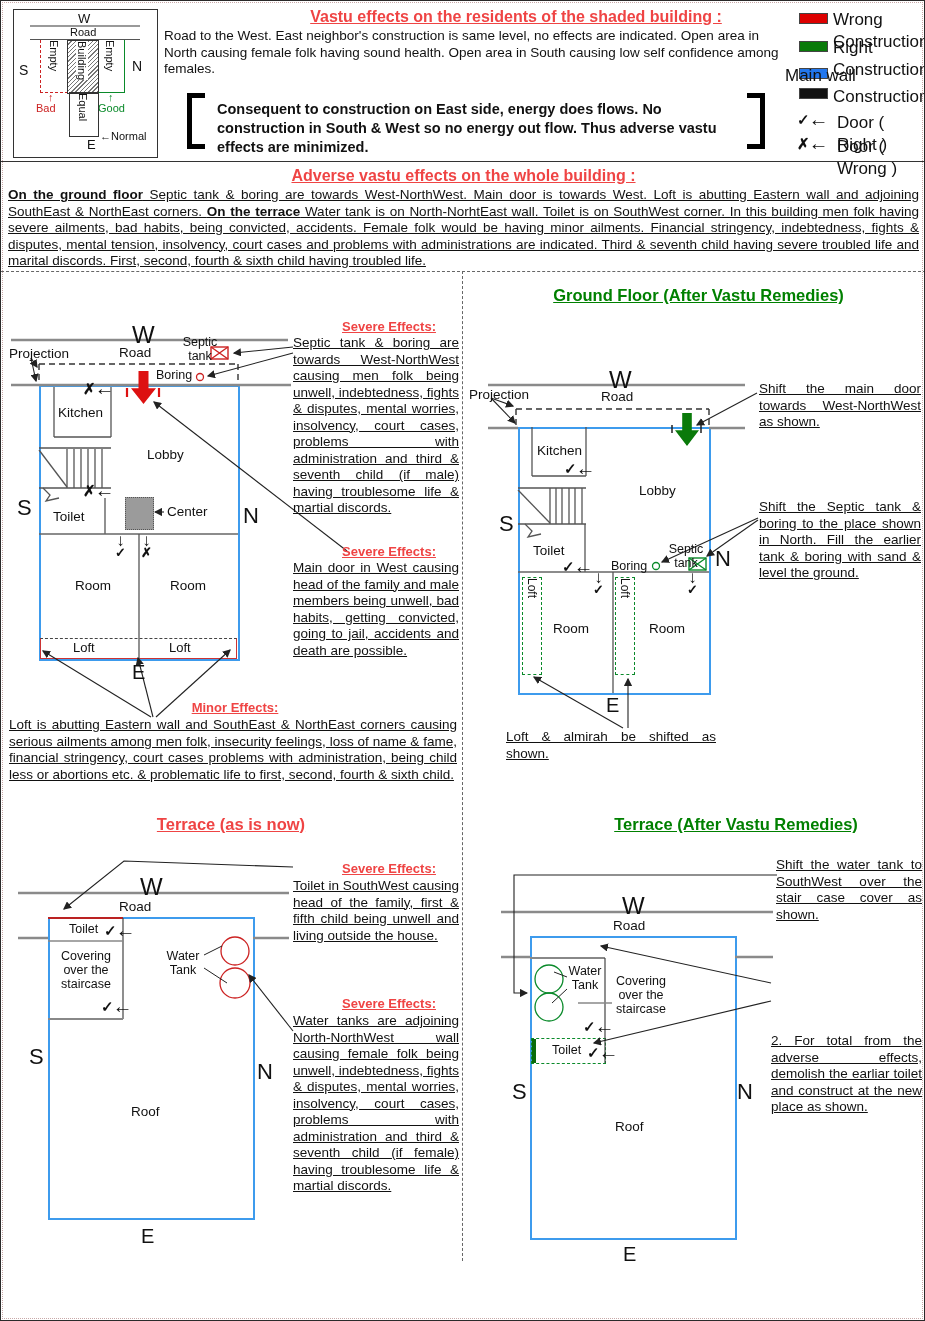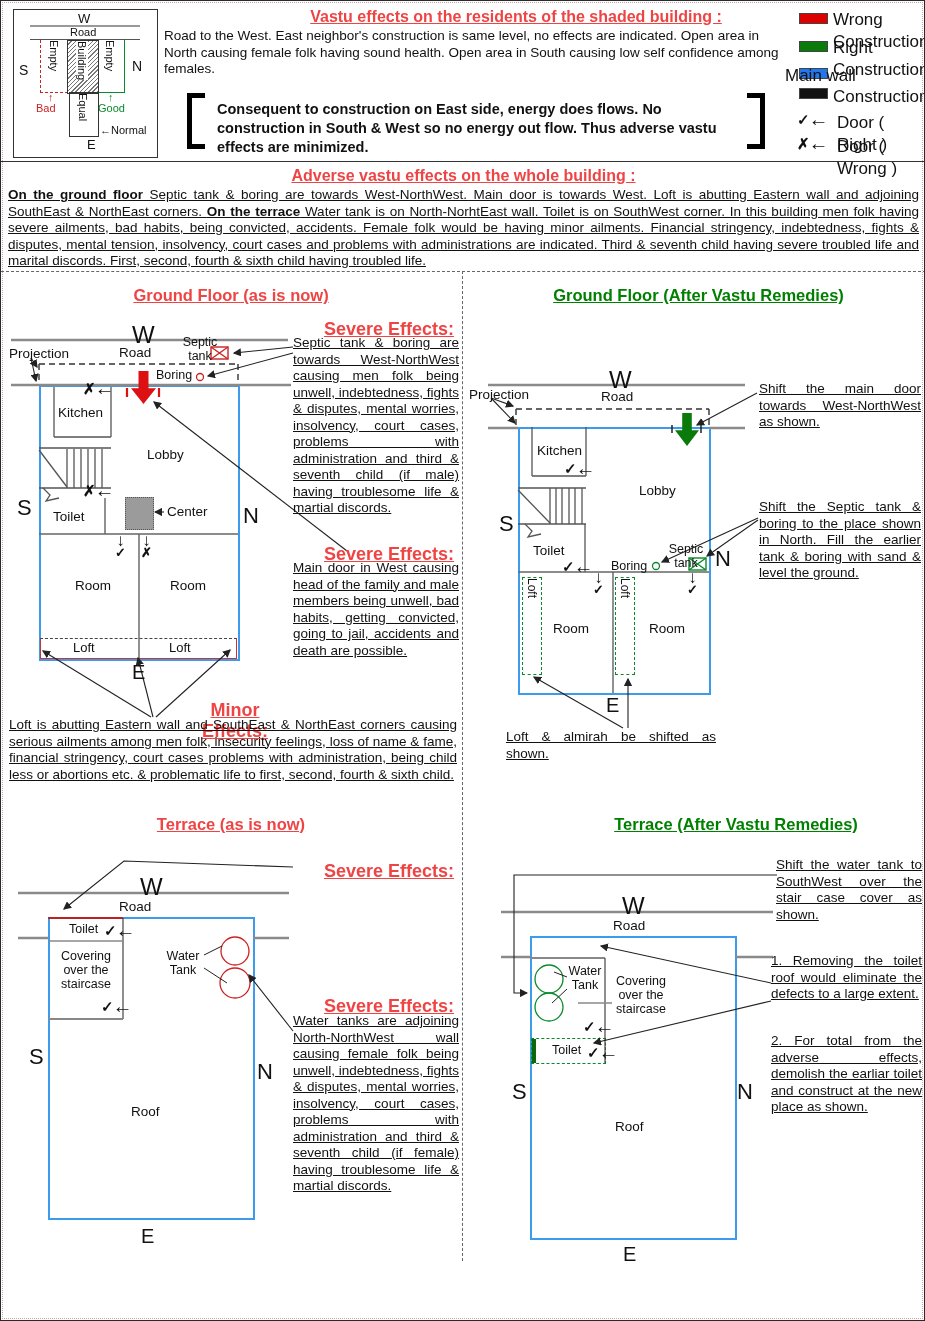--- a/index.html
+++ b/index.html
@@ -5,21 +5,21 @@
   html,body{margin:0;padding:0;background:#fff;}
   .page{position:relative;width:925px;height:1321px;background:#fff;border:1px solid #2a2a2a;
         font-family:"Liberation Sans",sans-serif;color:#111;overflow:hidden;box-sizing:border-box;}
   .page::before{content:'';position:absolute;inset:1px;border:1px dotted #c9a9a9;pointer-events:none;z-index:50;}
   .abs{position:absolute;}
   .ovl{position:absolute;left:0;top:0;width:925px;height:1321px;pointer-events:none;z-index:2;}
   .z3{z-index:3;}
   .rtitle{color:#ef4444;font-weight:bold;text-decoration:underline;text-align:center;}
   .gtitle{color:#008000;font-weight:bold;text-decoration:underline;text-align:center;}
   .qtitle{font-size:16.5px;}
-  .stitle{font-size:18px;}
+  .stitle{font-size:13px;}
   .body13{font-size:13.5px;line-height:16.5px;}
   .jtext{text-align:justify;text-decoration:underline;}
   .compass{font-size:22px;color:#111;}
   .compass.big{font-size:24px;}
   .lbl{font-size:13.5px;}
   .lbl12{font-size:12.5px;line-height:14px;}
   .cen{text-align:center;}
   .bluerect{border:2px solid #3d9bed;background:transparent;}
   .door{display:inline-flex;align-items:center;font-weight:bold;color:#111;line-height:1;}
   .door .sym{font-size:15px;}
@@ -222,21 +222,21 @@
     <div class="abs" style="left:83px;top:30px;width:27px;height:52px;border-right:1.5px solid #0a8a2a;border-bottom:1.5px solid #0a8a2a">
       <span class="vert mini-lbl" style="margin-left:7px">Empty</span>
     </div>
     <div class="abs redline" style="left:34px;top:81px;font-size:11px;font-weight:bold">↑</div>
     <div class="abs redline mini-lbl" style="left:22px;top:92px">Bad</div>
     <div class="abs grnline" style="left:94px;top:81px;font-size:11px;font-weight:bold">↑</div>
     <div class="abs grnline mini-lbl" style="left:84px;top:92px">Good</div>
     <div class="abs" style="left:55px;top:82px;width:28px;height:43px;border:1px solid #333">
       <span class="vert mini-lbl" style="margin-left:7px">Equal</span>
     </div>
-    <div class="abs mini-lbl" style="left:86px;top:114px"><b>←</b><span>Normal</span></div>
+    <div class="abs mini-lbl" style="left:86px;top:120px"><b>←</b><span>Normal</span></div>
     <div class="abs" style="left:73px;top:127px;font-size:13px">E</div>
   </div>
 
   <div class="abs rtitle z3" style="left:210px;top:7px;width:610px;font-size:16px">Vastu effects on the residents of the shaded building :</div>
   <div class="abs bracket z3" style="left:186px;top:92px;width:578px;height:56px">
     <div class="brk l"></div>
     <div class="btxt">Consequent to construction on East side, energy does flows. No construction in South &amp; West so no energy out flow. Thus adverse vastu effects are minimized.</div>
     <div class="brk r"></div>
   </div>
   <div class="abs body13 z3" style="left:163px;top:27px;width:626px">Road to the West. East neighbor's construction is same level, no effects are indicated. Open area in North causing female folk having sound health. Open area in South causing low self confidence among females.</div>
@@ -260,21 +260,20 @@
         <b class="la">←</b>
     </span>
     <div class="abs leglbl z3" style="left:836px;top:135px;width:90px">Door ( Wrong )</div>
   </div>
 
   <div class="abs rtitle z3" style="left:0;top:166px;width:925px;font-size:16px">Adverse vastu effects on the whole building :</div>
   <div class="abs body13 jtext z3" style="left:7px;top:186px;width:911px">
     <b>On the ground floor</b><span> Septic tank &amp; boring are towards West-NorthWest. Main door is towards West. Loft is abutting Eastern wall and adjoining SouthEast &amp; NorthEast corners. </span><b>On the terrace</b><span> Water tank is on North-NorhtEast wall. Toilet is on SouthWest corner. In this building men folk having severe ailments, bad habits, being convicted, accidents. Female folk would be having minor ailments. Financial stringency, indebtedness, fights &amp; disputes, mental tension, insolvency, court cases and problems with administrations are indicated. Third &amp; seventh child having severe troubled life and marital discords. First, second, fourth &amp; sixth child having troubled life.</span>
   </div>
 
-  <div class="abs rtitle qtitle z3" style="left:60px;top:285px;width:340px">Ground Floor (as is now)</div>
   <div class="abs compass big z3" style="left:131px;top:320px">W</div>
   <div class="abs lbl z3" style="left:8px;top:345px">Projection</div>
   <div class="abs lbl z3" style="left:118px;top:344px">Road</div>
   <div class="abs lbl12 cen z3" style="left:178px;top:334px;width:42px">Septic tank</div>
   <div class="abs lbl12 z3" style="left:155px;top:367px">Boring</div>
   <div class="abs bluerect" style="left:38px;top:384px;width:197px;height:272px"></div>
   <div class="abs bigarrow red z3" style="left:130px;top:370px;width:25px;height:33px"></div>
   <span class="abs door z3" style="left:82px;top:377px">
       <b class="sym">✗</b>
       <b class="la">←</b>
@@ -366,20 +365,21 @@
   <span class="abs door z3" style="left:100px;top:995px">
       <b class="sym">✓</b>
       <b class="la">←</b>
     </span>
   <div class="abs lbl12 cen z3" style="left:160px;top:948px;width:44px">Water Tank</div>
   <div class="abs compass z3" style="left:28px;top:1043px">S</div>
   <div class="abs compass z3" style="left:256px;top:1058px">N</div>
   <div class="abs lbl z3" style="left:130px;top:1103px">Roof</div>
   <div class="abs compass z3" style="left:140px;top:1224px;font-size:20px">E</div>
   <div class="abs rtitle stitle z3" style="left:318px;top:860px;width:140px">Severe Effects:</div>
+  <div class="abs body13 jtext z3" style="left:292px;top:877px;width:166px">Toilet in SouthWest causing head of the family, first &amp; fifth child being unwell and living outside the house.</div>
   <div class="abs rtitle stitle z3" style="left:318px;top:995px;width:140px">Severe Effects:</div>
   <div class="abs gtitle qtitle z3" style="left:560px;top:814px;width:350px">Terrace (After Vastu Remedies)</div>
 
   <div class="abs body13 jtext z3" style="left:292px;top:1012px;width:166px">Water tanks are adjoining North-NorthWest wall causing female folk being unwell, indebtedness, fights &amp; disputes, mental worries, insolvency, court cases, problems with administration and third &amp; seventh child (if female) having troublesome life &amp; martial discords.</div>
   <div class="abs compass big z3" style="left:621px;top:891px">W</div>
   <div class="abs lbl z3" style="left:612px;top:917px">Road</div>
   <div class="abs bluerect" style="left:529px;top:935px;width:203px;height:300px"></div>
   <div class="abs lbl12 cen z3" style="left:562px;top:963px;width:44px">Water Tank</div>
   <div class="abs lbl12 cen z3" style="left:608px;top:973px;width:64px">Covering over the staircase</div>
   <span class="abs door z3" style="left:582px;top:1015px">
@@ -392,16 +392,15 @@
   <div class="abs lbl12 z3" style="left:551px;top:1042px">Toilet</div>
   <span class="abs door z3" style="left:586px;top:1041px">
       <b class="sym">✓</b>
       <b class="la">←</b>
     </span>
   <div class="abs compass z3" style="left:511px;top:1078px">S</div>
   <div class="abs compass z3" style="left:736px;top:1078px">N</div>
   <div class="abs lbl z3" style="left:614px;top:1118px">Roof</div>
   <div class="abs compass z3" style="left:622px;top:1242px;font-size:20px">E</div>
   <div class="abs body13 jtext z3" style="left:775px;top:856px;width:146px">Shift the water tank to SouthWest over the stair case cover as shown.</div>
-  <div class="abs body13 jtext z3" style="left:770px;top:952px;width:151px">1. Removing the toilet roof would eliminate the defects to a large extent.</div>
   <div class="abs body13 jtext z3" style="left:770px;top:1032px;width:151px">2. For total from the adverse effects, demolish the earliar toilet and construct at the new place as shown.</div>
 
 </div>
 
 </body></html>

